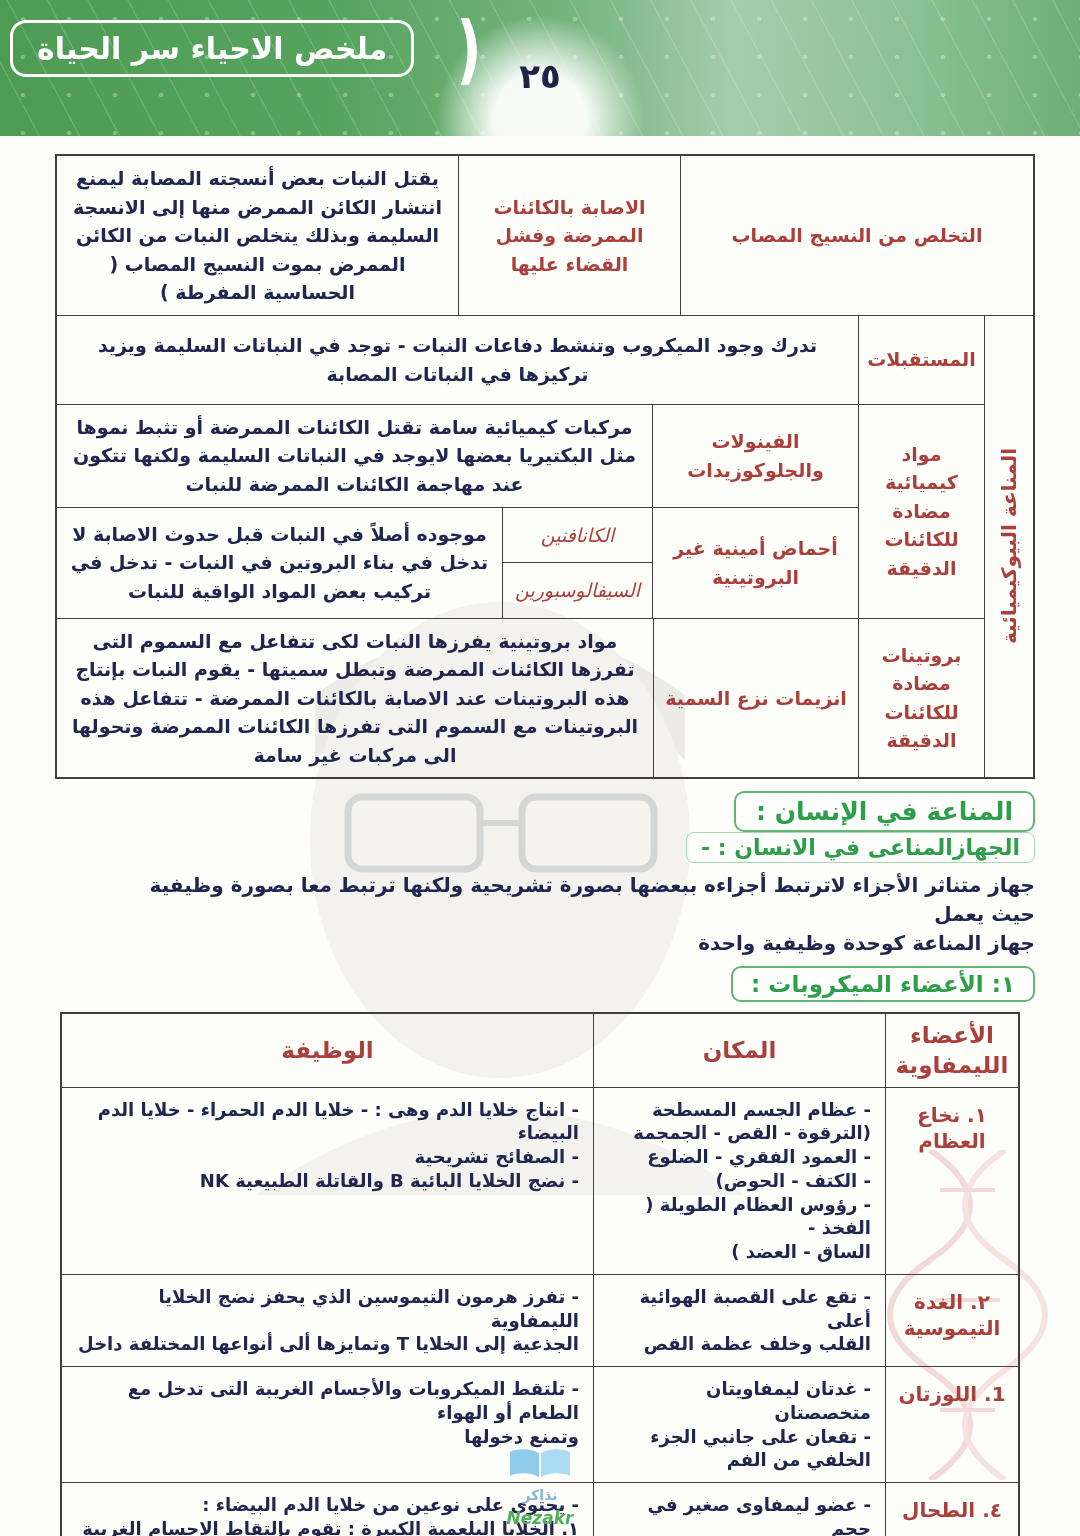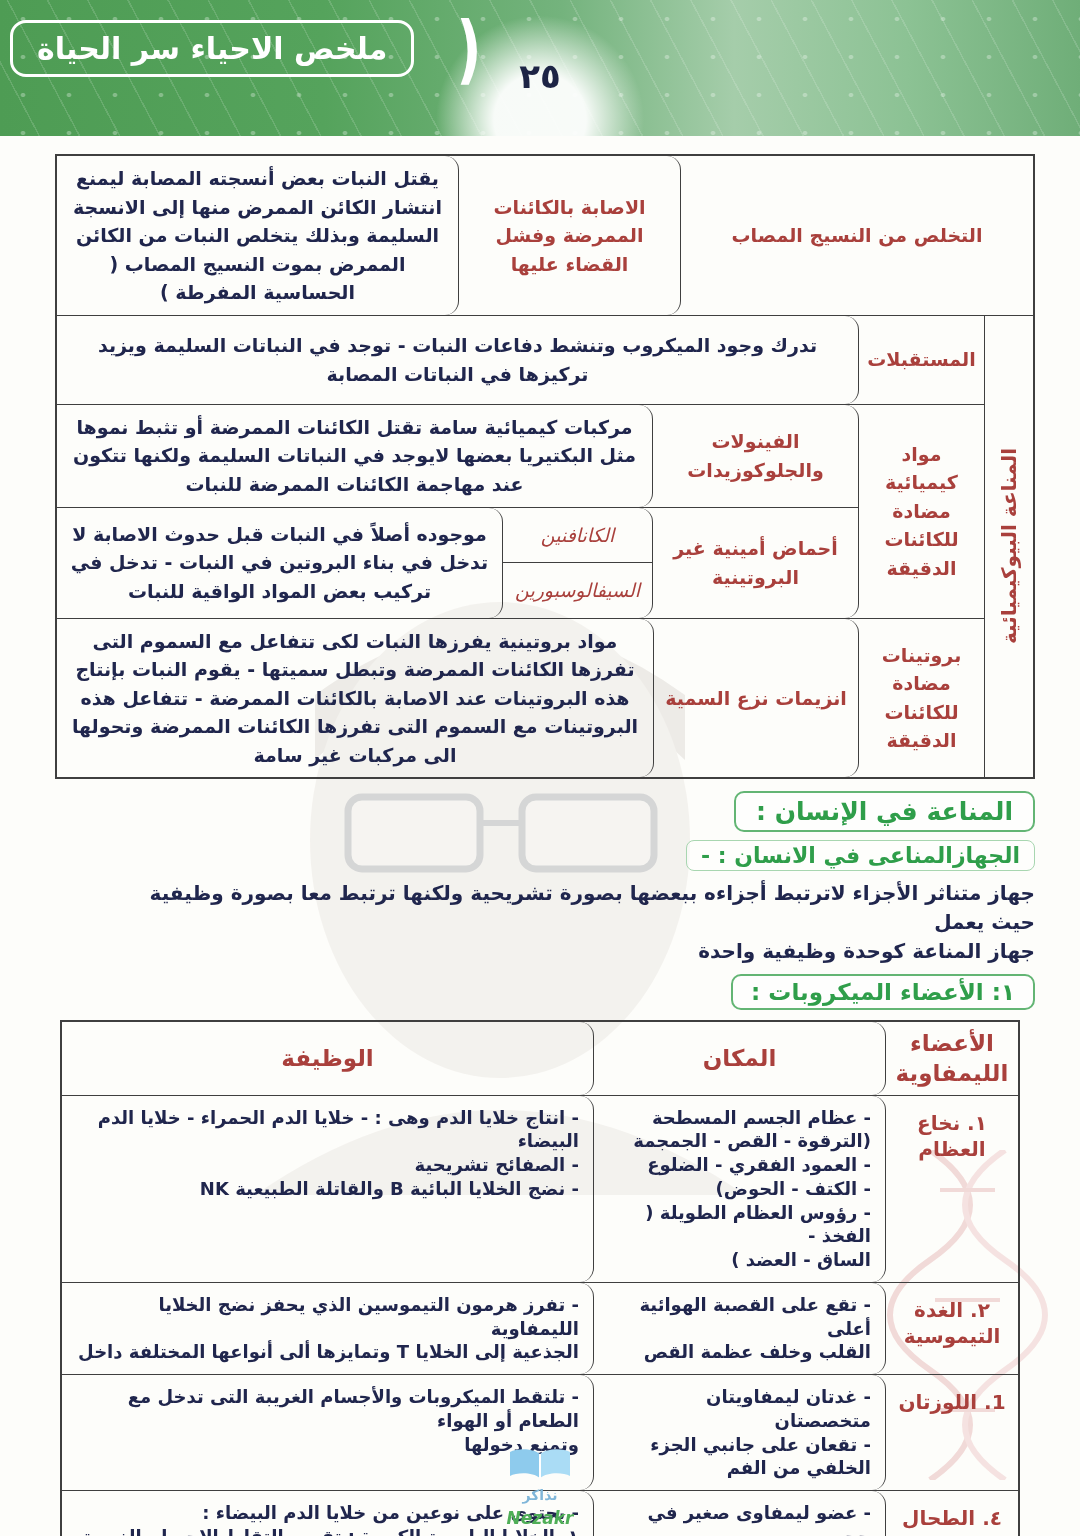--- a/index.html
+++ b/index.html
@@ -40,21 +40,21 @@
   .face { position:absolute; left:200px; top:575px; width:600px; height:620px; opacity:.28; z-index:0; }
   .dna  { position:absolute; left:885px; top:1150px; width:165px; height:330px; opacity:.35; z-index:0; }
 
   
   .trow { display:flex; }
   .bt { border-top:1.6px solid #3f3f3f; }
   .cell {
     padding:8px 10px; display:flex; align-items:center; justify-content:center;
     text-align:center; font-weight:bold;
   }
-  .trow > * + * { border-right:1.6px solid #3f3f3f;border-radius:14px; }
+  .trow > * + * { border-right:1.6px solid #3f3f3f; }
 
   
   .t1 {
     position:relative; z-index:1;
     margin:18px 45px 0 55px;
     border:2px solid #3f3f3f; color:#20264d;
     font-size:19px; line-height:1.5;
   }
   .t1 .cat  { color:#a9403c; }
   .t1 .sub  { color:#a9403c; width:205px; flex:none; }
@@ -84,21 +84,21 @@
   
   .hwrap { position:relative; z-index:1; margin:12px 45px 0 45px; text-align:right; }
   .h-main {
     display:inline-block; border:2.5px solid #63b574; border-radius:10px;
     padding:4px 20px; color:#2f9e4a; font-size:25px; font-weight:bold;
     background:rgba(255,255,255,.5);
   }
   .h-sub {
     display:inline-block; border:1.8px solid #a8d6b0; border-radius:8px;
     padding:2px 14px; color:#2f9e4a; font-size:22px; font-weight:bold;
-    margin-top:8px; background:rgba(255,255,255,.45);
+    background:rgba(255,255,255,.45);
   }
   .para {
     margin:8px 0 0 60px; color:#20264d; font-size:20px; font-weight:bold;
     line-height:1.45; white-space:pre-line; 
   }
   .h-list {
     display:inline-block; border:2.2px solid #63b574; border-radius:10px;
     padding:3px 18px; color:#2f9e4a; font-size:23px; font-weight:bold;
     margin-top:8px; background:rgba(255,255,255,.5);
   }

